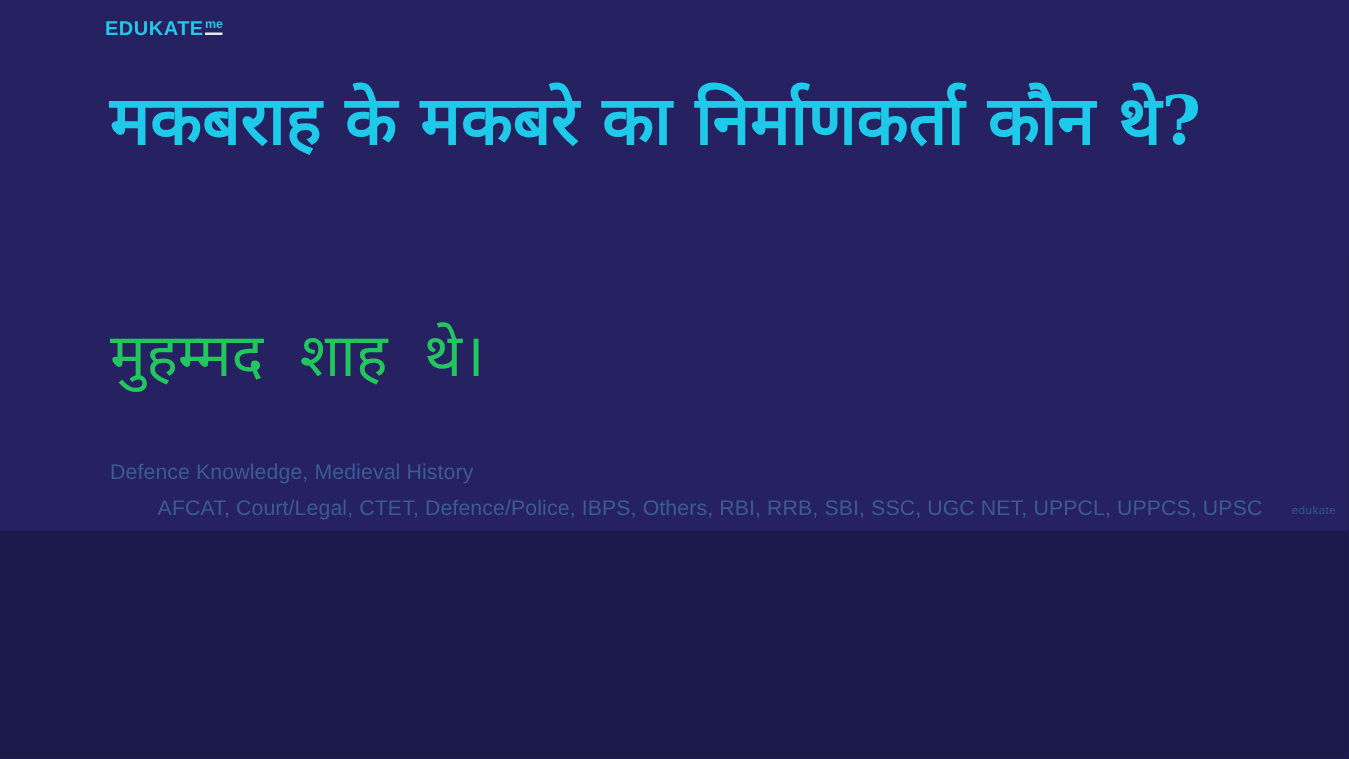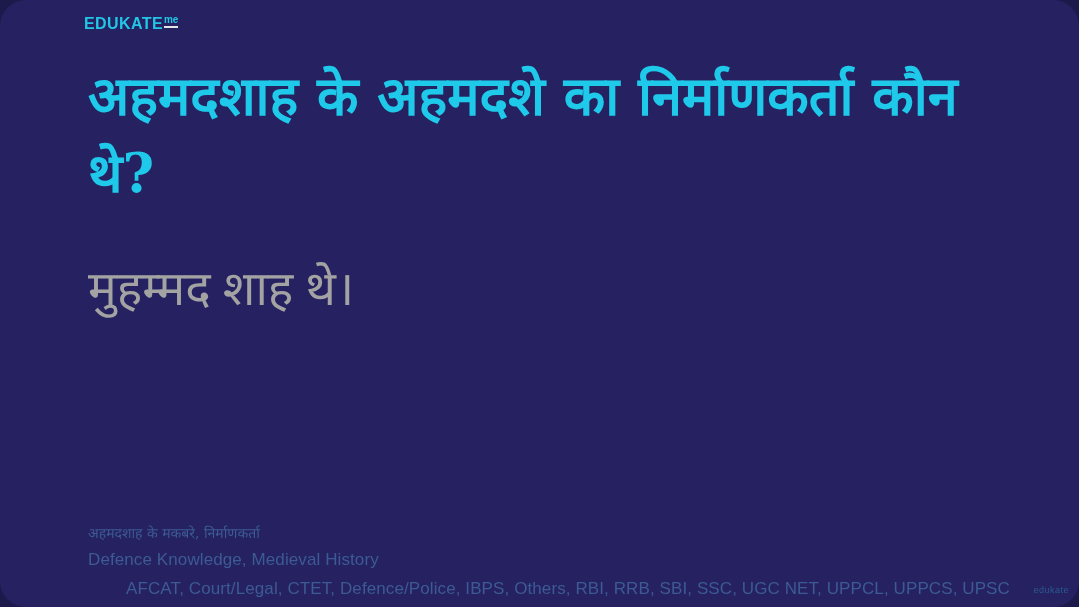--- a/index.html
+++ b/index.html
@@ -6,24 +6,23 @@
     margin: 0;
     padding: 0;
     background: #1b1a4a;
   }
   body {
     font-family: "DejaVu Sans", sans-serif;
   }
   #slide {
     position: relative;
     width: 1079px;
-    height: 607px;
+    height: 425px;
     background: #262261;
     overflow: hidden;
-    border-radius: 26px;
   }
 
   
   .logo {
     position: absolute;
     left: 84px;
     top: 16px;
     display: flex;
     align-items: flex-start;
     line-height: 1;
@@ -62,25 +61,25 @@
     color: #1fc9ea;
     letter-spacing: 0px;
   }
 
   
   .answer {
     position: absolute;
     left: 88px;
     top: 258px;
     width: 900px;
-    font-family: Liberation Serif, serif;
+    font-family: Liberation Mono, monospace;
     font-weight: 400;
     font-size: 48px;
     line-height: 1.3;
-    color: #a3a3a3;
+    color: #22c55e;
   }
 
   
   .footer {
     position: absolute;
     left: 88px;
     bottom: 8px;
     width: 960px;
   }
   .footer-line {
@@ -116,25 +115,24 @@
 </head>
 <body>
 
 <div id="slide">
 
   <div class="logo">
     <span class="logo-word">EDUKATE</span>
     <span class="logo-me">me</span>
   </div>
 
-  <div class="question">अहमदशाह के अहमदशे का निर्माणकर्ता कौन थे?</div>
+  <div class="question">मकबराह के मकबरे का निर्माणकर्ता कौन थे?</div>
 
   <div class="answer">मुहम्मद शाह थे।</div>
 
   <div class="footer">
-    <div class="footer-line footer-hi">अहमदशाह के मकबरे, निर्माणकर्ता</div>
     <div class="footer-line footer-en">Defence Knowledge, Medieval History</div>
     <div class="footer-line footer-en">AFCAT, Court/Legal, CTET, Defence/Police, IBPS, Others, RBI, RRB, SBI, SSC, UGC NET, UPPCL, UPPCS, UPSC</div>
   </div>
 
   <div class="watermark">edukate</div>
 
 </div>
 
 </body></html>

